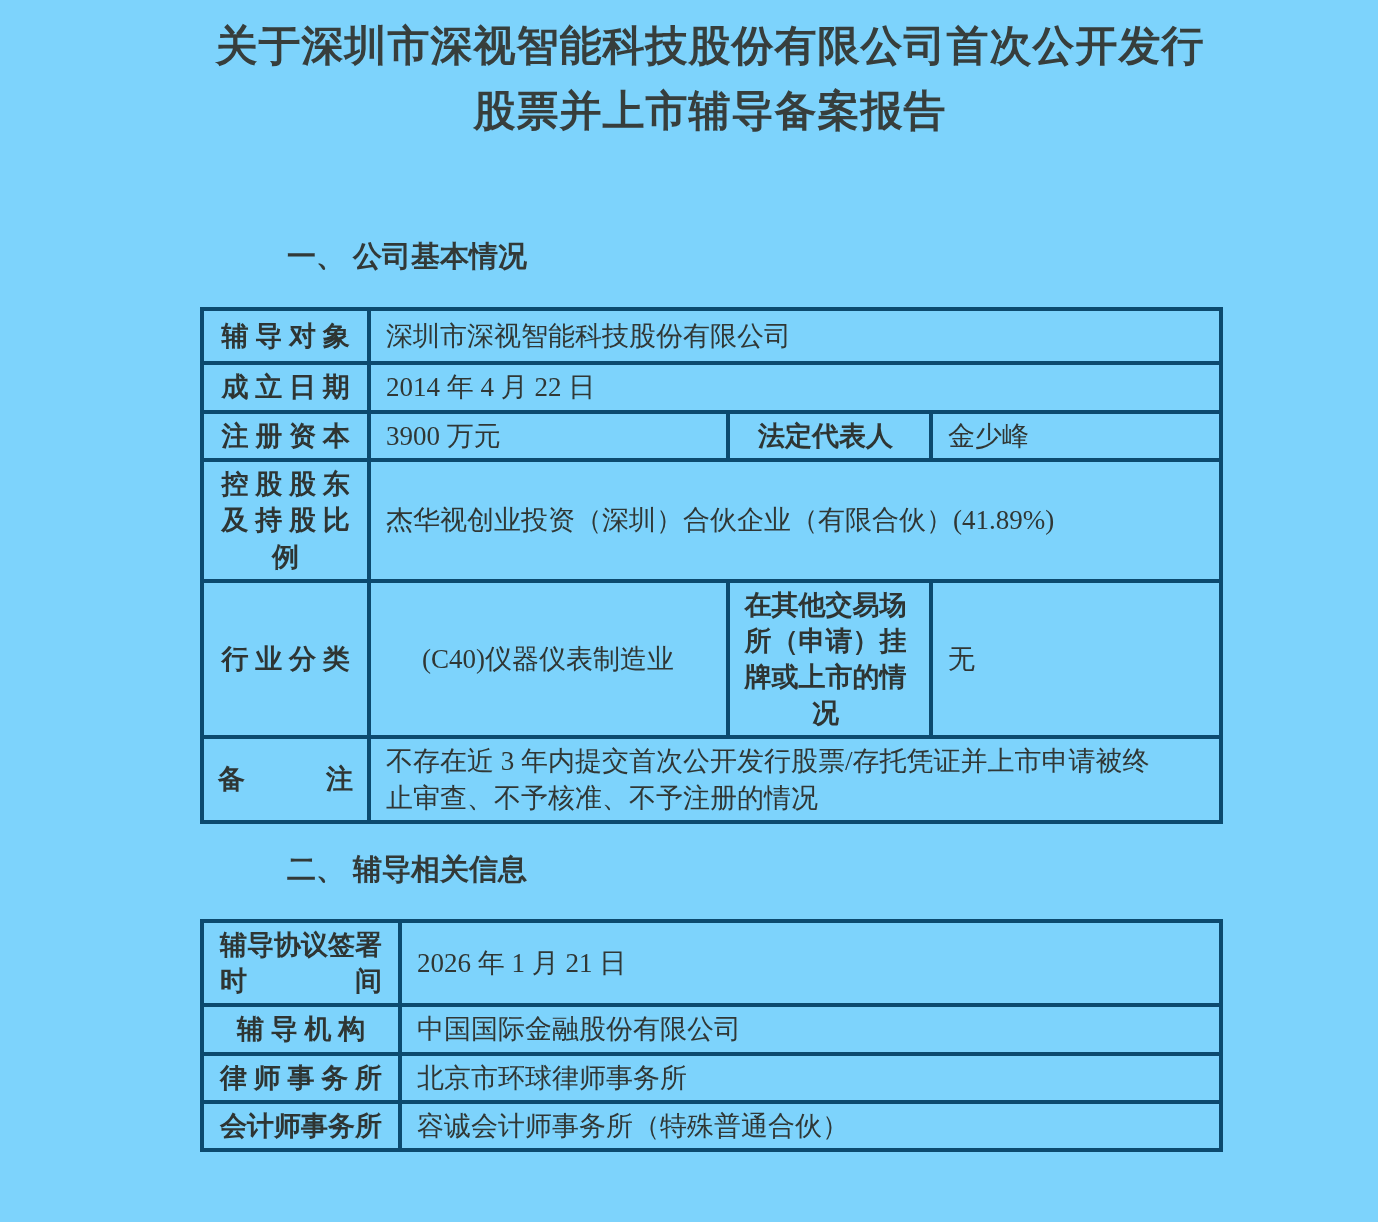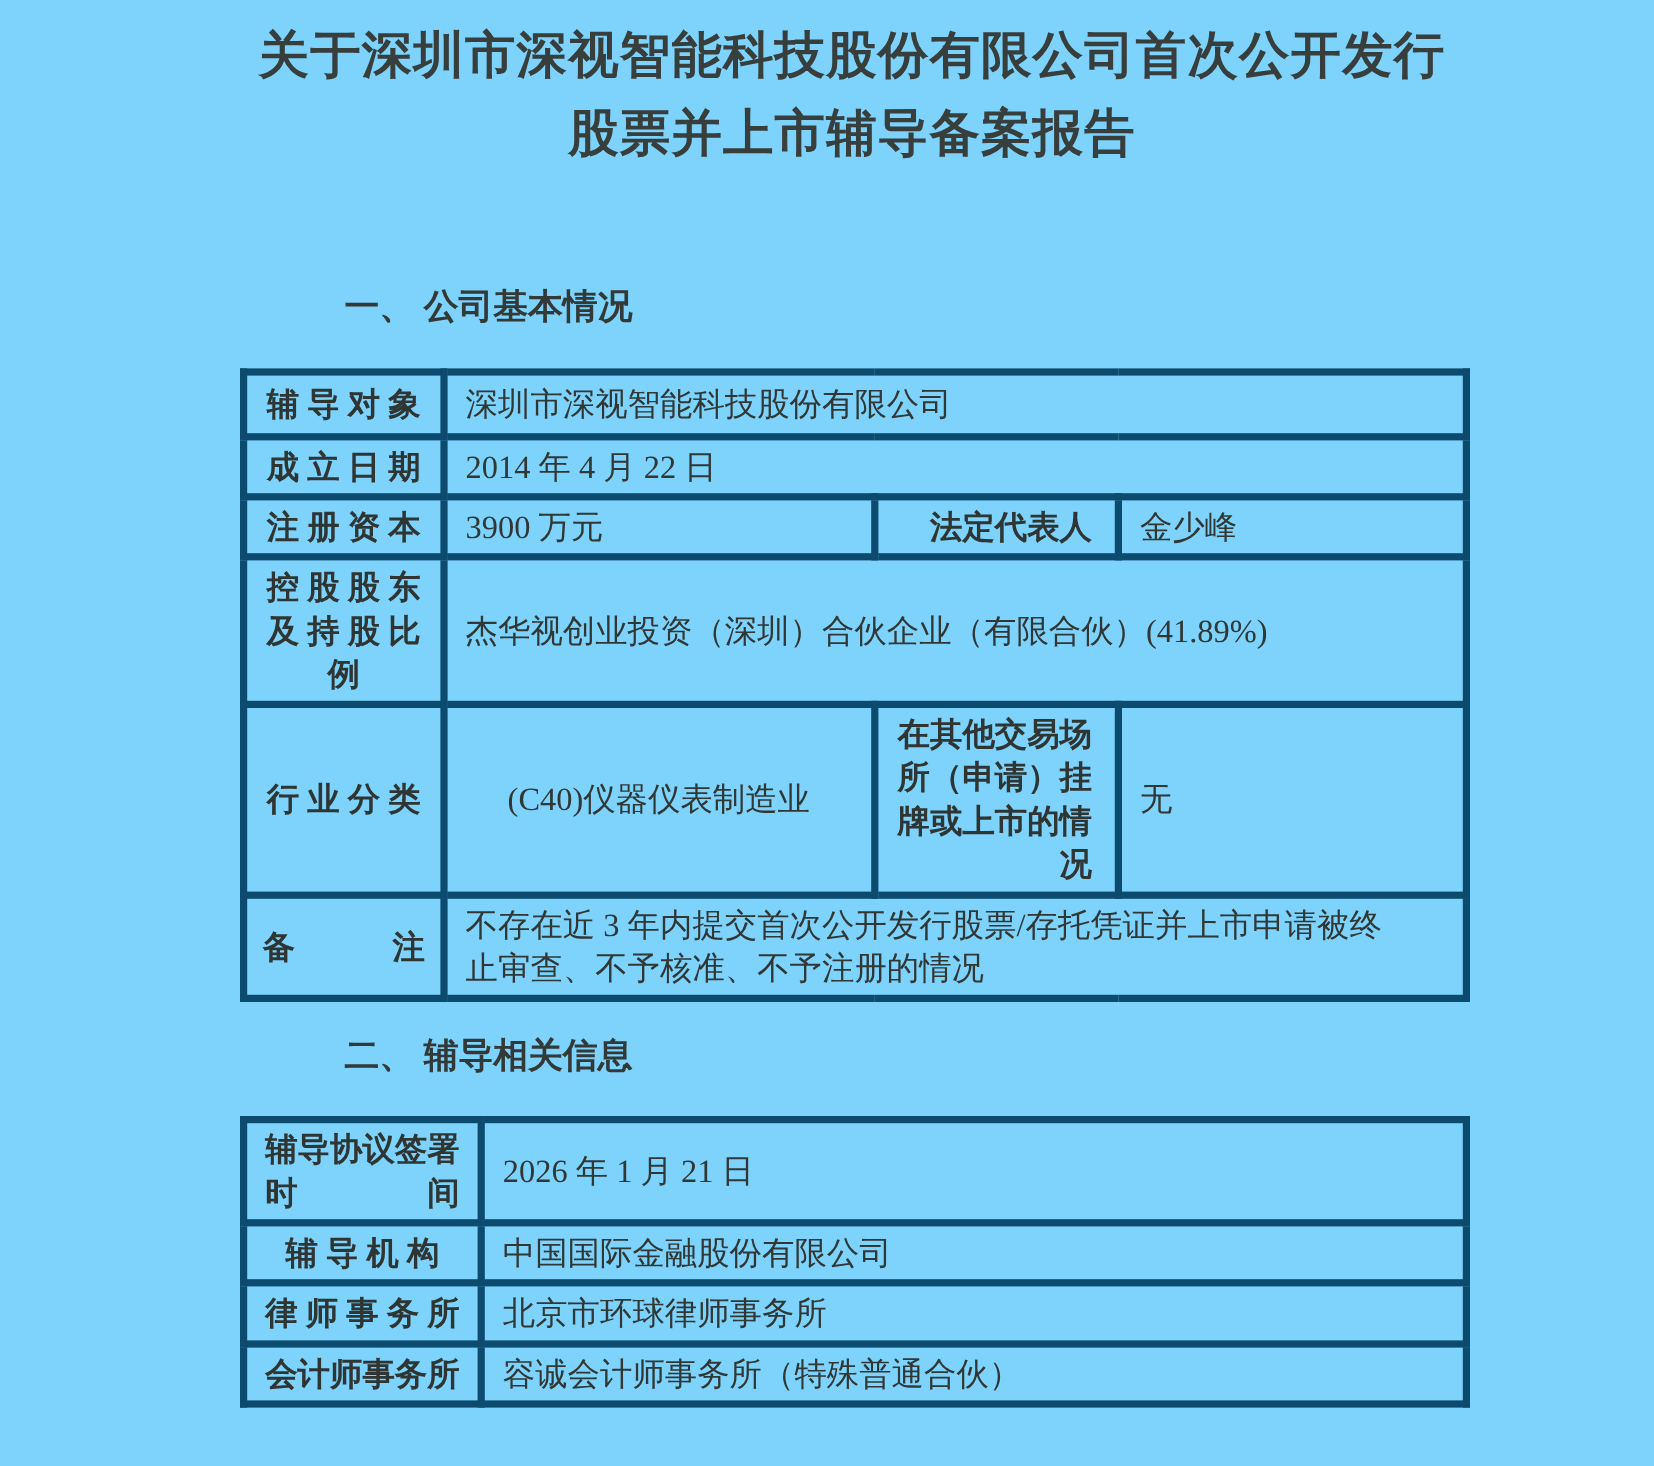--- a/index.html
+++ b/index.html
@@ -40,36 +40,36 @@
   .heading-1 { margin-top: 98px; }
   .heading-2 { margin-top: 30px; }
   table.info-table {
     border-collapse: collapse;
     table-layout: fixed;
     margin-top: 35px;
     width: 1019px;
   }
   table.t2 { margin-top: 34px; width: 1019px; }
   .info-table td {
-    border: 6px solid #0c4a6e;
+    border: 4px solid #0c4a6e;
     vertical-align: middle;
     font-size: 27px;
     line-height: 1.34;
     white-space: pre-line;
     overflow: hidden;
   }
   td.lbl {
     font-weight: 700;
     text-align: center;
     padding: 4px 10px;
     color: #2e3533;
   }
   td.lbl-left {
     font-weight: 700;
-    text-align: right;
+    text-align: center;
     padding: 4px 19px 4px 11px;
     color: #2e3533;
   }
   td.val {
     text-align: left;
     padding: 4px 16px 4px 15px;
     color: #303735;
   }
   td.val-center { text-align: center; }
   

